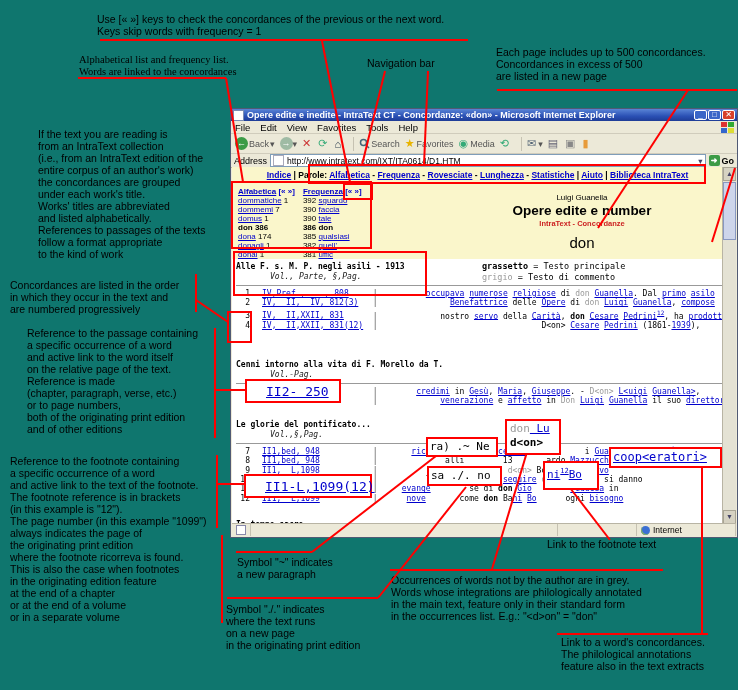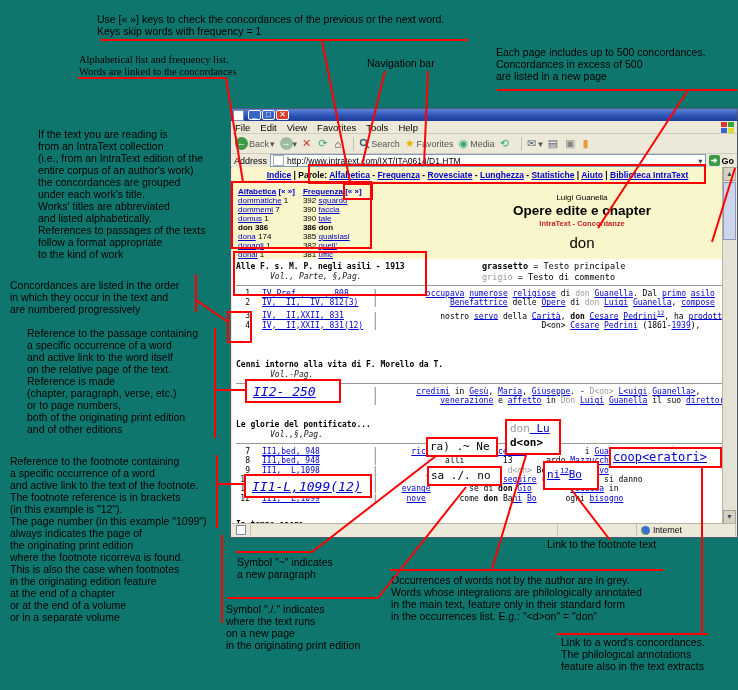--- a/index.html
+++ b/index.html
@@ -98,21 +98,21 @@
   .row{white-space:pre;}
   .row6{height:24px;}
   .rnum{display:inline-block;width:14px;text-align:right;}
   .rref{display:inline-block;width:106px;color:#0000cc;text-decoration:underline;margin-left:12px;}
   .rsep{color:#555;}
   .wl2{color:#0000cc;text-decoration:underline;}
   .wg{color:#9a9a9a;}
   .wb{font-weight:bold;}
   .wsup{vertical-align:super;font-size:6px;color:#0000cc;text-decoration:underline;}
   
-  .bigref{font-size:13px;color:#0000cc;text-decoration:underline;padding:3px 4px 0 6px;font-style:italic;}
+  .bigref{font-size:13px;color:#0000cc;text-decoration:underline;padding:3px 4px 0 19px;}
   .co-text{font-size:11px;padding:1px 2px;}
   .co-don{font-size:11px;line-height:14px;padding:1px 3px;}
   .co-coop{font-size:12px;padding:1px 2px;color:#0000cc;text-decoration:underline;}
   .co-sup{vertical-align:super;font-size:7px;color:#0000cc;text-decoration:underline;}
 </style>
 </head>
 <body>
 
 <div id="canvas">
 
@@ -194,20 +194,21 @@
   <div class="ann ann-fnlink">Link to the footnote text</div>
   <div class="ann ann-wordlink">
       <div>Link to a word's concordances.</div>
       <div>The philological annotations</div>
       <div>feature also in the text extracts</div>
     </div>
 
   <div id="win">
     <div id="titlebar">
       <span class="favicon"></span>
+      <span id="titletext">Opere edite e inedite - IntraText CT - Concordanze: «don» - Microsoft Internet Explorer</span>
       <span class="winbtn btn-min">_</span>
       <span class="winbtn btn-max">□</span>
       <span class="winbtn btn-close">✕</span>
     </div>
     <div id="menubar">
       <span id="menuitems"><span class="mi">File</span><span class="mi">Edit</span><span class="mi">View</span><span class="mi">Favorites</span><span class="mi">Tools</span><span class="mi">Help</span></span>
       <span id="menulogo">
         <i style="background:#d33"></i>
           <i style="background:#3a3"></i>
         <i style="background:#36c"></i>
@@ -300,21 +301,21 @@
             <div>390 <span class="wl">faccia</span></div>
             <div>390 <span class="wl">tale</span></div>
             <div><span class="wlb">386 don</span></div>
             <div>385 <span class="wl">qualsiasi</span></div>
             <div>382 <span class="wl">quell'</span></div>
             <div>381 <span class="wl">uffic</span></div>
           </div>
       </div>
       <div id="pagehead">
         <div id="ph-author">Luigi Guanella</div>
-        <div id="ph-title">Opere edite e chapter</div>
+        <div id="ph-title">Opere edite e number</div>
         <div id="ph-sub">IntraText - Concordanze</div>
         <div id="ph-word">don</div>
       </div>
       <div id="legend">
         <div><span class="lb">grassetto</span><span> = Testo principale</span></div>
         <div><span class="lg">grigio</span><span> = Testo di commento</span></div>
       </div>
       <div id="sections"><div class=""><div class="sectitle">Alle F. s. M. P. negli asili - 1913</div><div class="secsub">Vol., Parte, §,Pag.</div><div class="secrule"></div><div class="row"><span class="rnum">1</span><span class="rref">IV,Pref.,    , 808</span><span class="rsep"> | </span><span>         </span><span class="wl2">occupava</span><span> </span><span class="wl2">numerose</span><span> </span><span class="wl2">religiose</span><span> di </span><span class="wg">don</span><span> </span><span class="wl2">Guanella</span><span>. Dal </span><span class="wl2">primo</span><span> </span><span class="wl2">asilo</span></div><div class="row"><span class="rnum">2</span><span class="rref">IV,  II,  IV, 812(3)</span><span class="rsep"> | </span><span>              </span><span class="wl2">Benefattrice</span><span> delle </span><span class="wl2">Opere</span><span> di </span><span class="wg">don</span><span> </span><span class="wl2">Luigi</span><span> </span><span class="wl2">Guanella</span><span>, </span><span class="wl2">compose</span></div><div class="row"><span class="rnum">3</span><span class="rref">IV,  II,XXII, 831</span><span class="rsep"> | </span><span>            nostro </span><span class="wl2">servo</span><span> della </span><span class="wl2">Carità</span><span>, </span><span class="wb">don</span><span> </span><span class="wl2">Cesare</span><span> </span><span class="wl2">Pedrini</span><span class="wsup">12</span><span>, ha </span><span class="wl2">prodotto</span></div><div class="row"><span class="rnum">4</span><span class="rref">IV,  II,XXII, 831(12)</span><span class="rsep"> | </span><span>                                 D&lt;on&gt; </span><span class="wl2">Cesare</span><span> </span><span class="wl2">Pedrini</span><span> (1861-</span><span class="wl2">1939</span><span>),</span></div></div><div class="sec2"><div class="sectitle">Cenni intorno alla vita di F. Morello da T.</div><div class="secsub">Vol.-Pag.</div><div class="secrule"></div><div class="row"><span class="rnum">5</span><span class="rref">  II2- 249</span><span class="rsep"> | </span><span>       </span><span class="wl2">credimi</span><span> in </span><span class="wl2">Gesù</span><span>, </span><span class="wl2">Maria</span><span>, </span><span class="wl2">Giuseppe</span><span>. - </span><span class="wg">D&lt;on&gt;</span><span> </span><span class="wl2">L&lt;uigi</span><span> </span><span class="wl2">Guanella&gt;</span><span>,</span></div><div class="row row6"><span class="rnum">6</span><span class="rref"></span><span class="rsep"> | </span><span>            </span><span class="wl2">venerazione</span><span> e </span><span class="wl2">affetto</span><span> in </span><span class="wg">Don</span><span> </span><span class="wl2">Luigi</span><span> </span><span class="wl2">Guanella</span><span> il suo </span><span class="wl2">direttore</span></div></div><div class=""><div class="sectitle">Le glorie del pontificato...</div><div class="secsub">Vol.,§,Pag.</div><div class="secrule"></div><div class="row"><span class="rnum">7</span><span class="rref">II1,bed, 948</span><span class="rsep"> | </span><span>      </span><span class="wl2">ricorreva</span><span> il 31 </span><span class="wl2">dicembre</span><span> 188        i </span><span class="wl2">Guanella</span><span> </span><span class="wl2">pubblicò</span></div><div class="row"><span class="rnum">8</span><span class="rref">II1,bed, 948</span><span class="rsep"> | </span><span>             alli        13       ardo </span><span class="wl2">Mazzucchi</span><span> </span><span class="wl2">curò</span></div><div class="row"><span class="rnum">9</span><span class="rref">II1,  L,1098</span><span class="rsep"> | </span><span>            a        ram  </span><span class="wg">d&lt;on&gt;</span><span> Bosco quelle </span><span class="wl2">vo</span></div><div class="row"><span class="rnum">10</span><span class="rref">II1,  L,1098</span><span class="rsep"> | </span><span>         la </span><span class="wl2">famiglia</span><span> per </span><span class="wl2">seguire</span><span> </span><span class="wg">d&lt;on&gt;</span><span> </span><span class="wl2">Bosco</span><span>, si danno</span></div><div class="row"><span class="rnum">11</span><span class="rref">II1,  L,1099</span><span class="rsep"> | </span><span>    </span><span class="wl2">evange</span><span>        se di </span><span class="wb">don</span><span> </span><span class="wl2">Gio</span><span>        </span><span class="wl2">fiducia</span><span> in</span></div><div class="row"><span class="rnum">12</span><span class="rref">II1,  L,1099</span><span class="rsep"> | </span><span>     </span><span class="wl2">nove</span><span>       come </span><span class="wb">don</span><span> Ba</span><span class="wl2">ni</span><span> </span><span class="wl2">Bo</span><span>      ogni </span><span class="wl2">bisogno</span></div></div><div class="sec4"><div class="sectitle">In tempo sacro...</div></div></div>
     </div>
 

